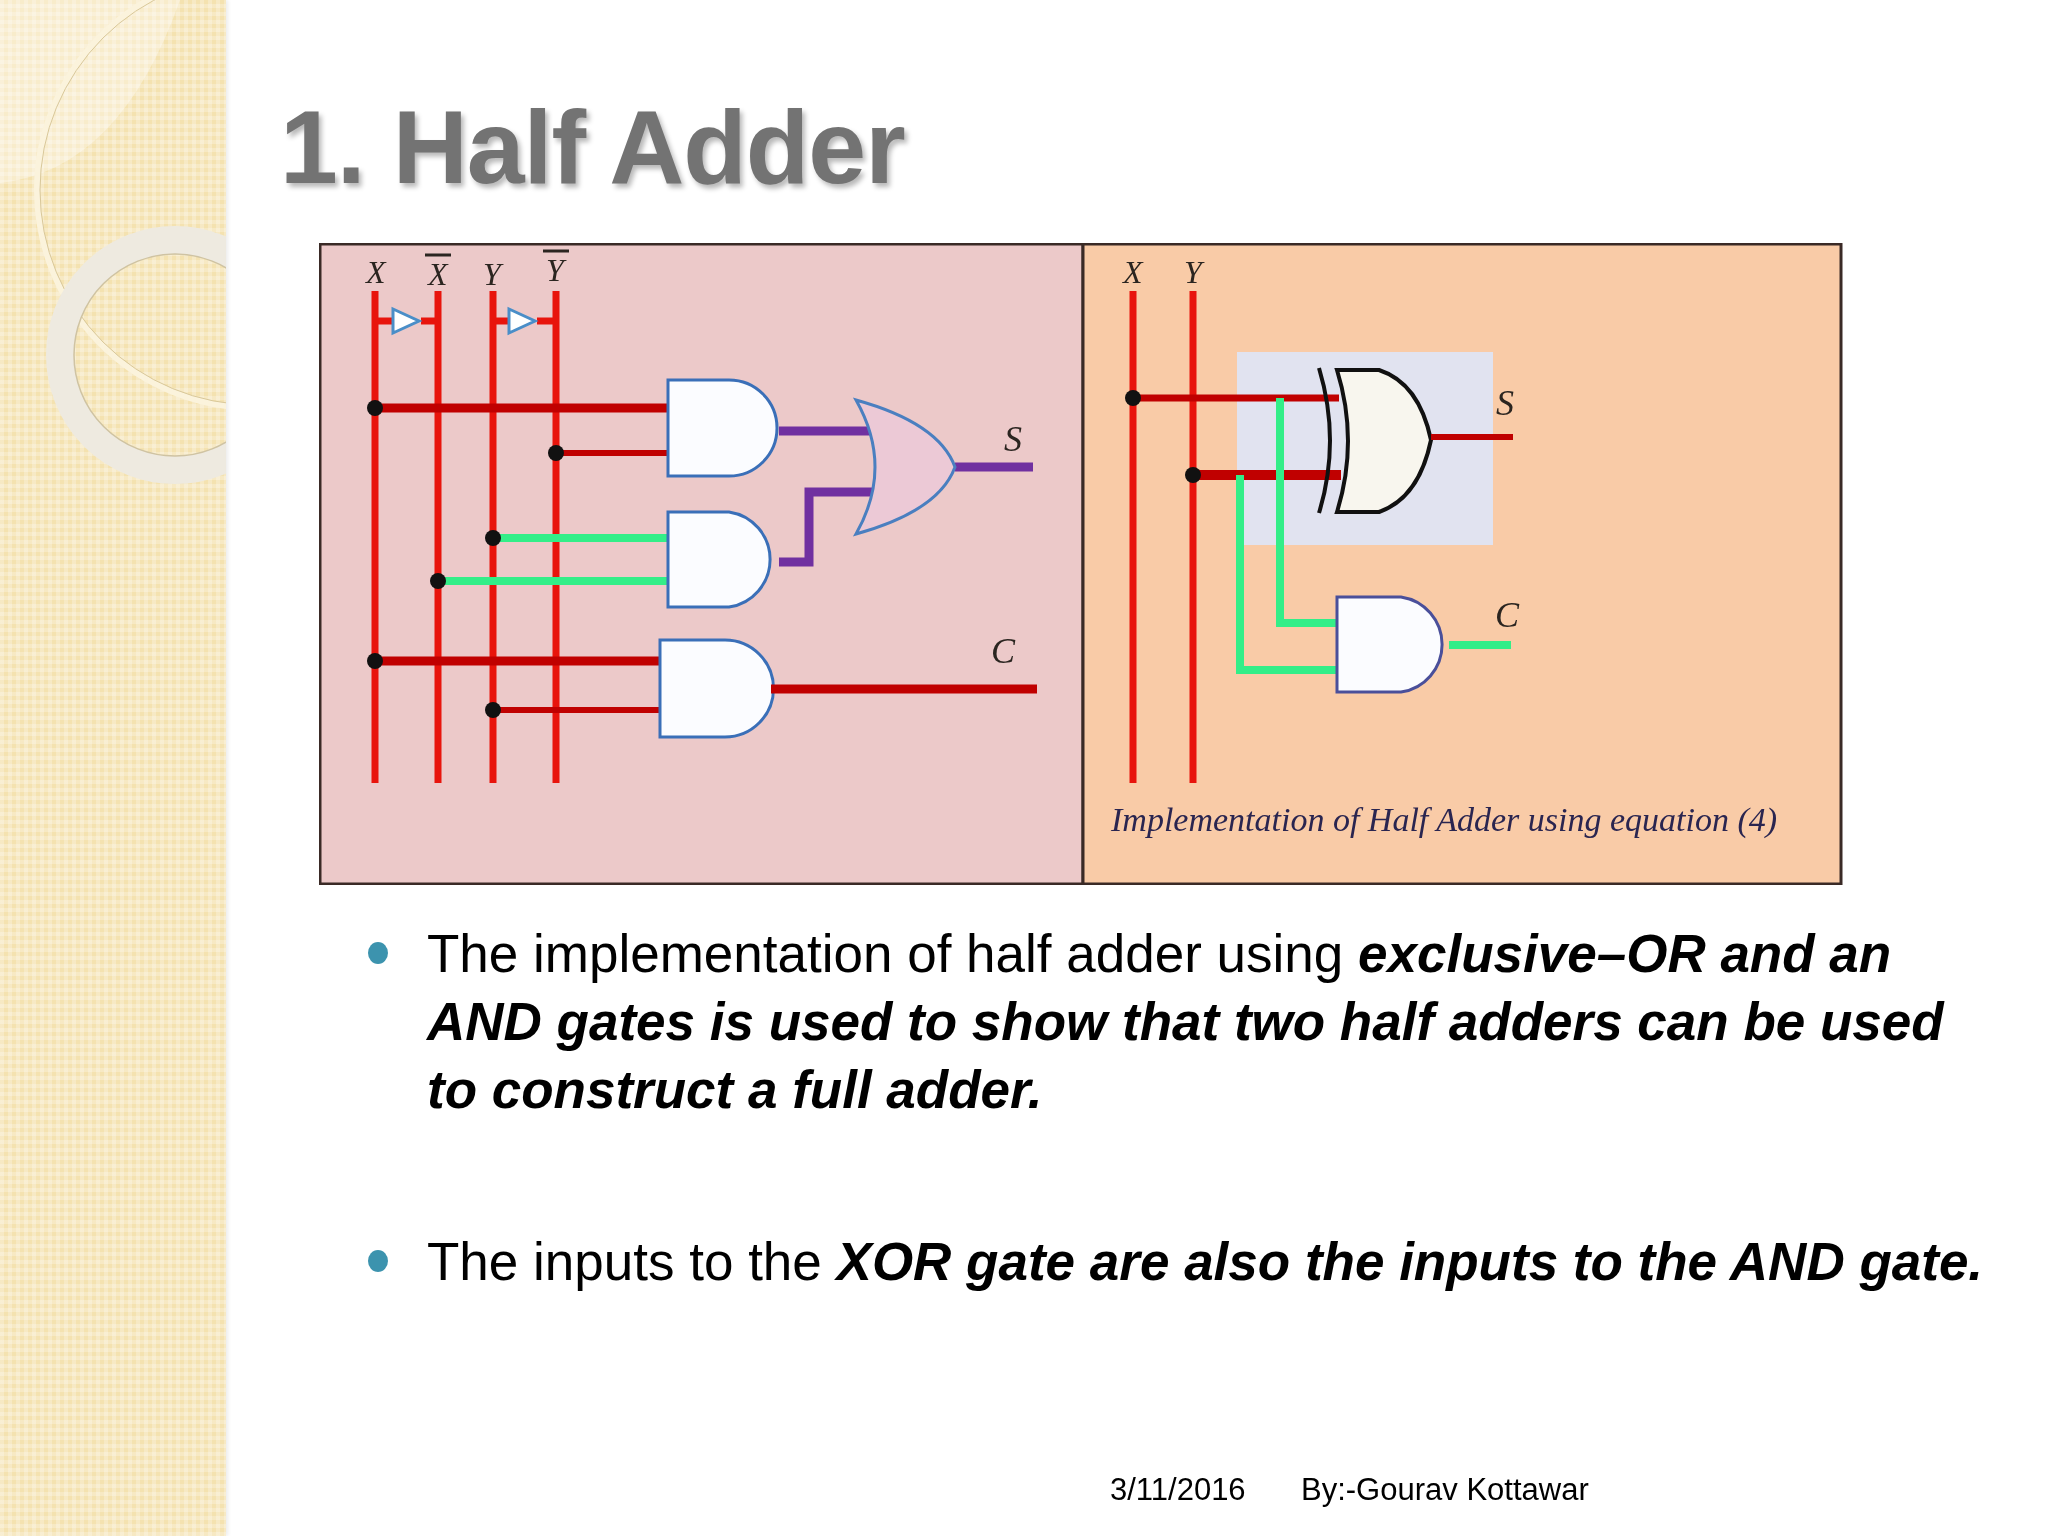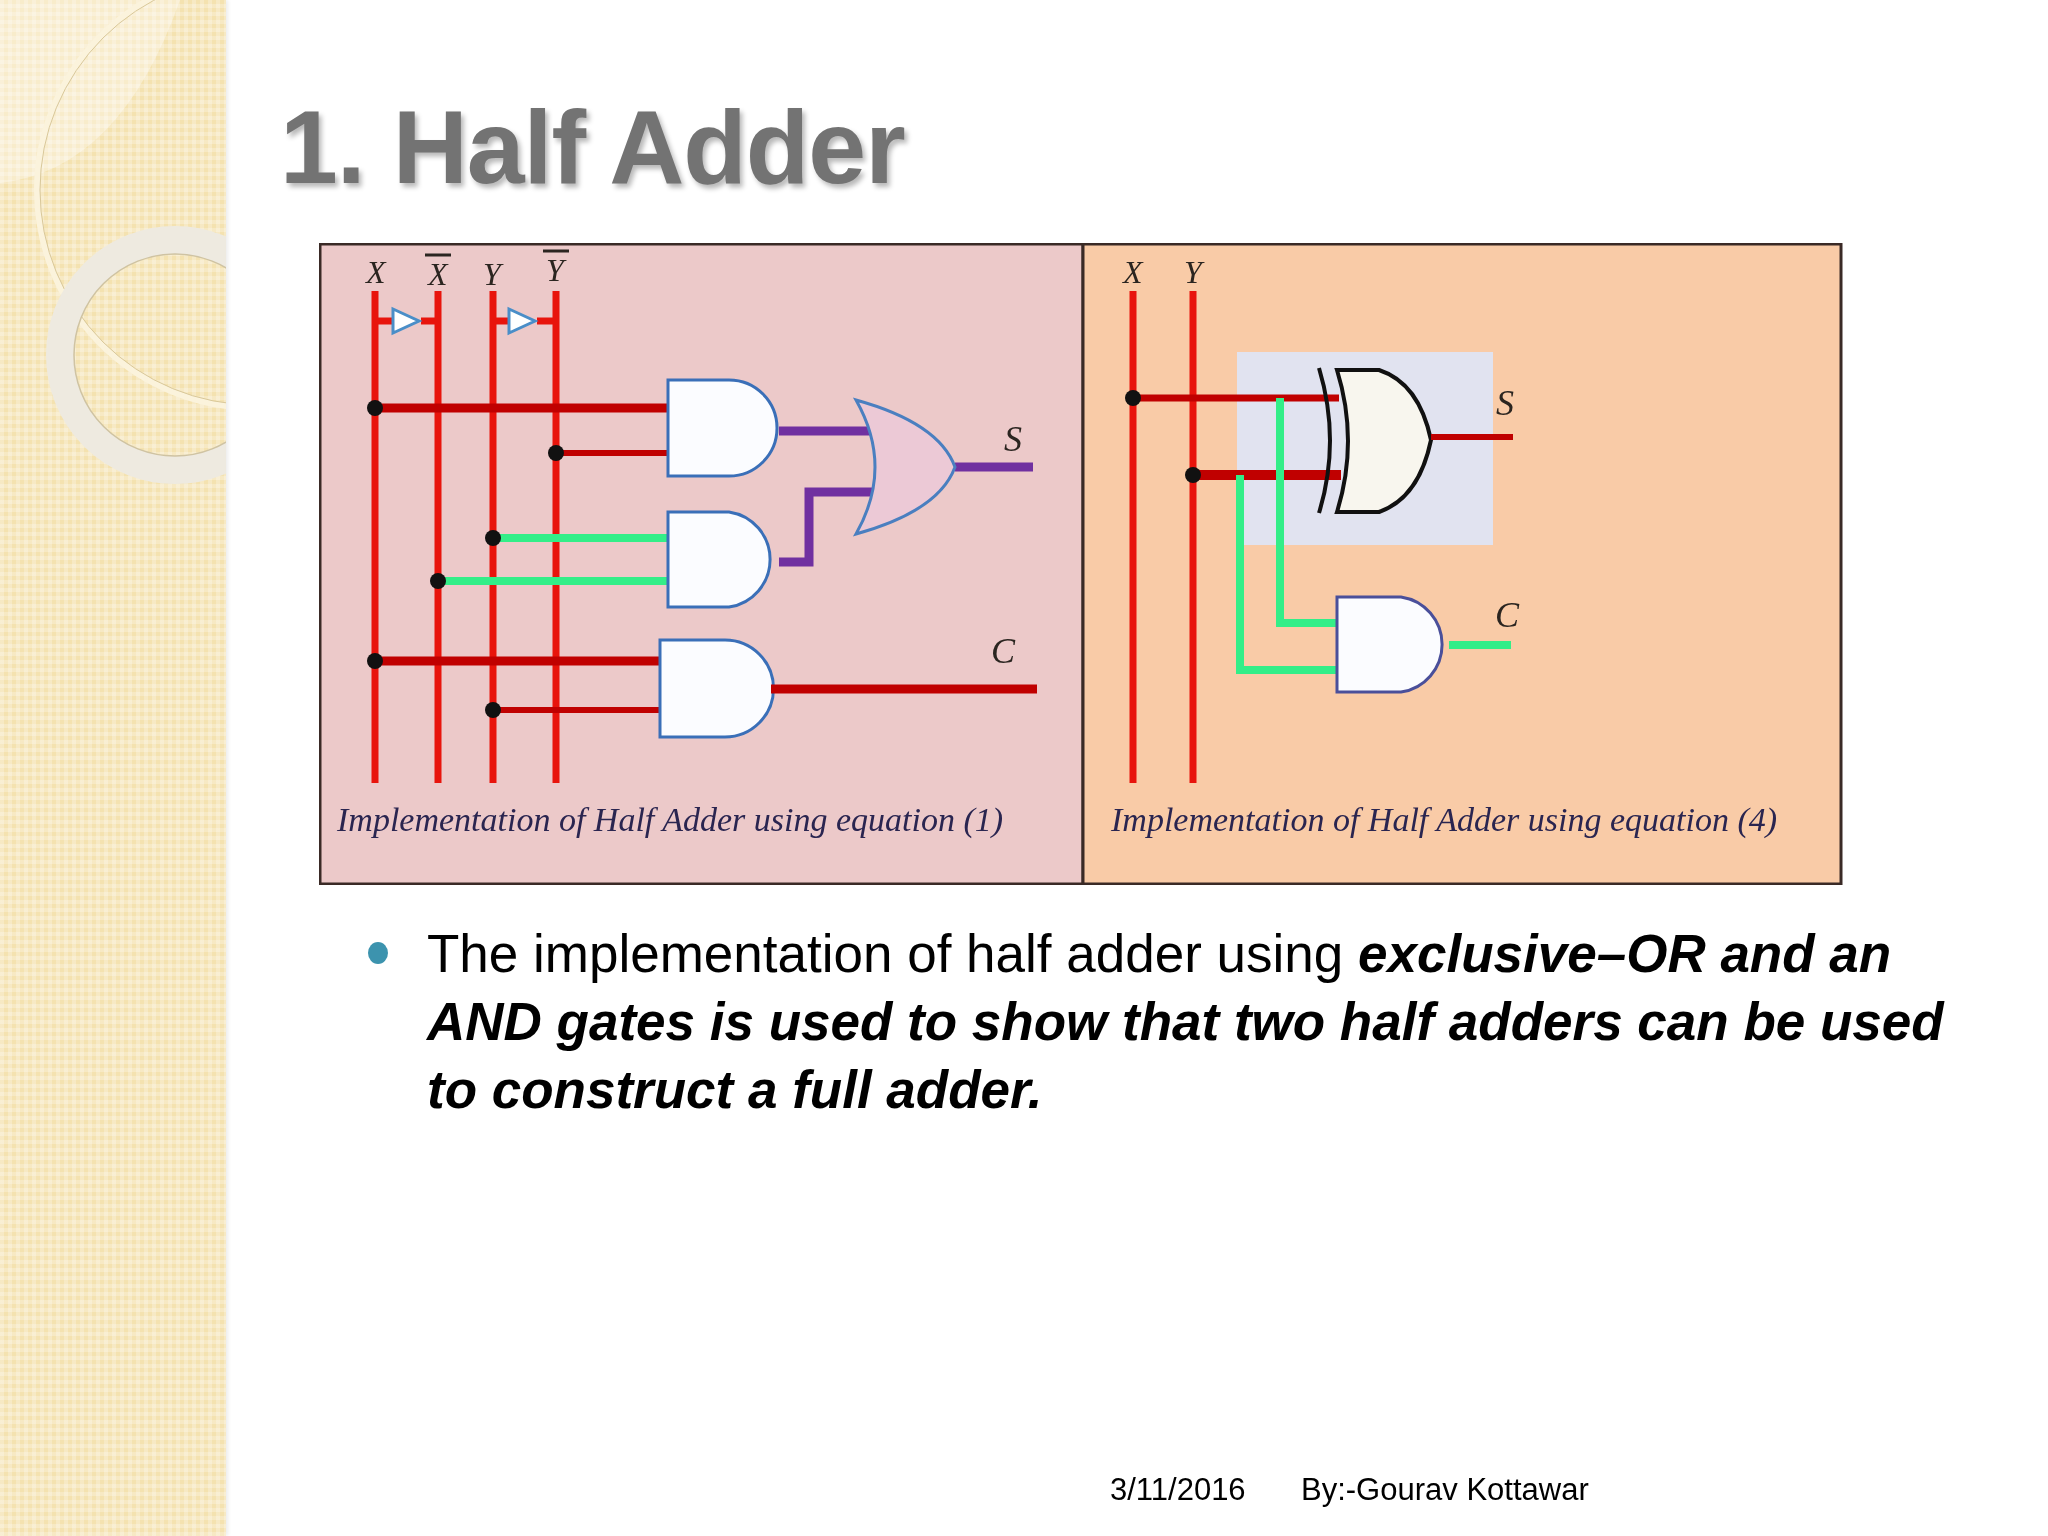--- a/index.html
+++ b/index.html
@@ -137,25 +137,28 @@
     <text x="1177" y="172" font-family="Liberation Serif, serif" font-style="italic" font-size="36" fill="#2b2520">S</text>
 
     <path d="M1018 354 L1082 354 A48 48 0 0 1 1082 449 L1018 449 Z" fill="#fbfcff" stroke="#4a4f9a" stroke-width="3"></path>
     <text x="1176" y="384" font-family="Liberation Serif, serif" font-style="italic" font-size="36" fill="#2b2520">C</text>
 
     <g fill="#111">
       <circle cx="814" cy="155" r="8"></circle>
       <circle cx="874" cy="232" r="8"></circle>
     </g>
   </svg>
-  <div class="caption" style="left:18px; top:558px;">Implementation of Half Adder using equation (1)</div>
   <div class="caption" style="left:792px; top:558px;">Implementation of Half Adder using equation (4)</div>
 </div>
 
 <div class="bullets">
   <div class="bullet">
     <span class="dot"></span>
     <span>The implementation of half adder using </span><span class="bi">exclusive–OR and an AND gates is used to show that two half adders can be used to construct a full adder.</span>
   </div>
+  <div class="bullet">
+    <span class="dot"></span>
+    <span>The inputs to the </span><span class="bi">XOR gate are also the inputs to the AND gate.</span>
+  </div>
 </div>
 
 <div class="footer" style="left:1110px;">3/11/2016</div>
 <div class="footer" style="left:1301px;">By:-Gourav Kottawar</div>
 
 </body></html>

